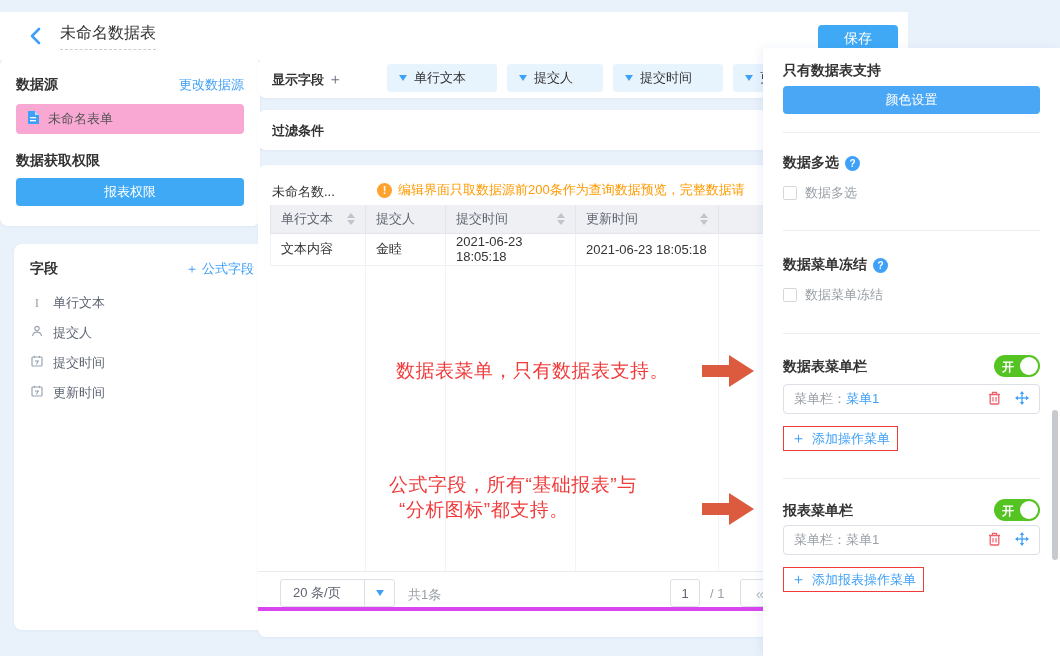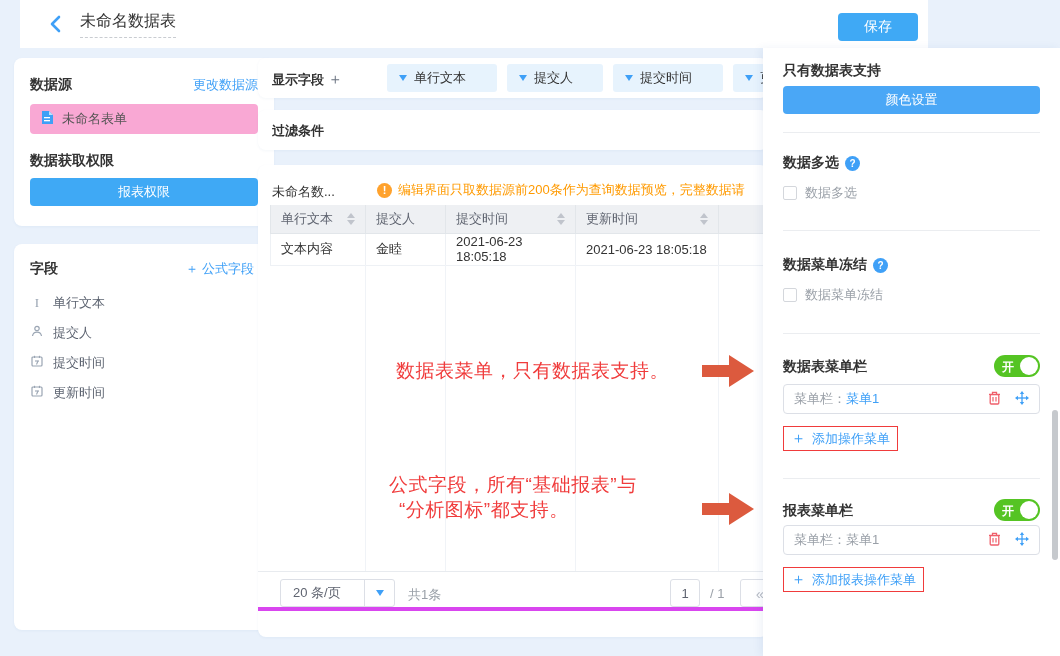--- a/index.html
+++ b/index.html
@@ -1,31 +1,31 @@
 <!DOCTYPE html>
 <html><head>
 <meta charset="utf-8">
 <style>
   * { margin:0; padding:0; box-sizing:border-box; }
   html,body { width:1060px; height:656px; }
   body { font-family:"Liberation Sans","DejaVu Sans",sans-serif; background:#e9f1fb; overflow:hidden; }
   .stage { position:relative; width:1060px; height:656px; background:#e9f1fb; }
 
   
-  .topbar { position:absolute; left:0; top:0; width:908px; height:48px; background:#fff;margin-left:20px; }
+  .topbar { position:absolute; left:0; top:12px; width:908px; height:48px; background:#fff; }
   .back { position:absolute; left:26px; top:14px; width:20px; height:20px; cursor:pointer; }
   .page-title { position:absolute; left:60px; top:11px; font-size:16px; color:#333; font-weight:400;
                 padding-bottom:5px; border-bottom:1px dashed #c9ccd1; }
   .save-btn { position:absolute; right:10px; top:13px; width:80px; height:28px; background:#3fa9f5;
               color:#fff; border:none; border-radius:4px; font-size:14px; cursor:pointer; }
 
   .panel { position:absolute; background:#fff; border-radius:8px; box-shadow:0 1px 3px rgba(40,90,150,.05); }
 
   
-  .p-ds { left:14px; top:58px; width:260px; height:168px; }
+  .p-ds { left:0; top:58px; width:260px; height:168px; }
   .p-ds .row1 { position:absolute; left:16px; right:16px; top:18px; display:flex; justify-content:space-between; align-items:center; }
   .h14 { font-size:14px; font-weight:bold; color:#333; }
   .blue-link { font-size:13px; color:#3fa0f7; cursor:pointer; text-decoration:none; }
   .src-box { position:absolute; left:16px; right:16px; top:46px; height:30px; background:#f9a8d4; border-radius:4px;
              display:flex; align-items:center; gap:8px; padding:0 10px; font-size:13px; color:#555; cursor:pointer; }
   .p-ds .h2 { position:absolute; left:16px; top:94px; }
   .perm-btn { position:absolute; left:16px; right:16px; top:120px; height:28px; background:#3fa9f5; color:#fff;
               border:none; border-radius:4px; font-size:13px; cursor:pointer; }
 
   .p-fields { left:14px; top:244px; width:256px; height:386px; }

